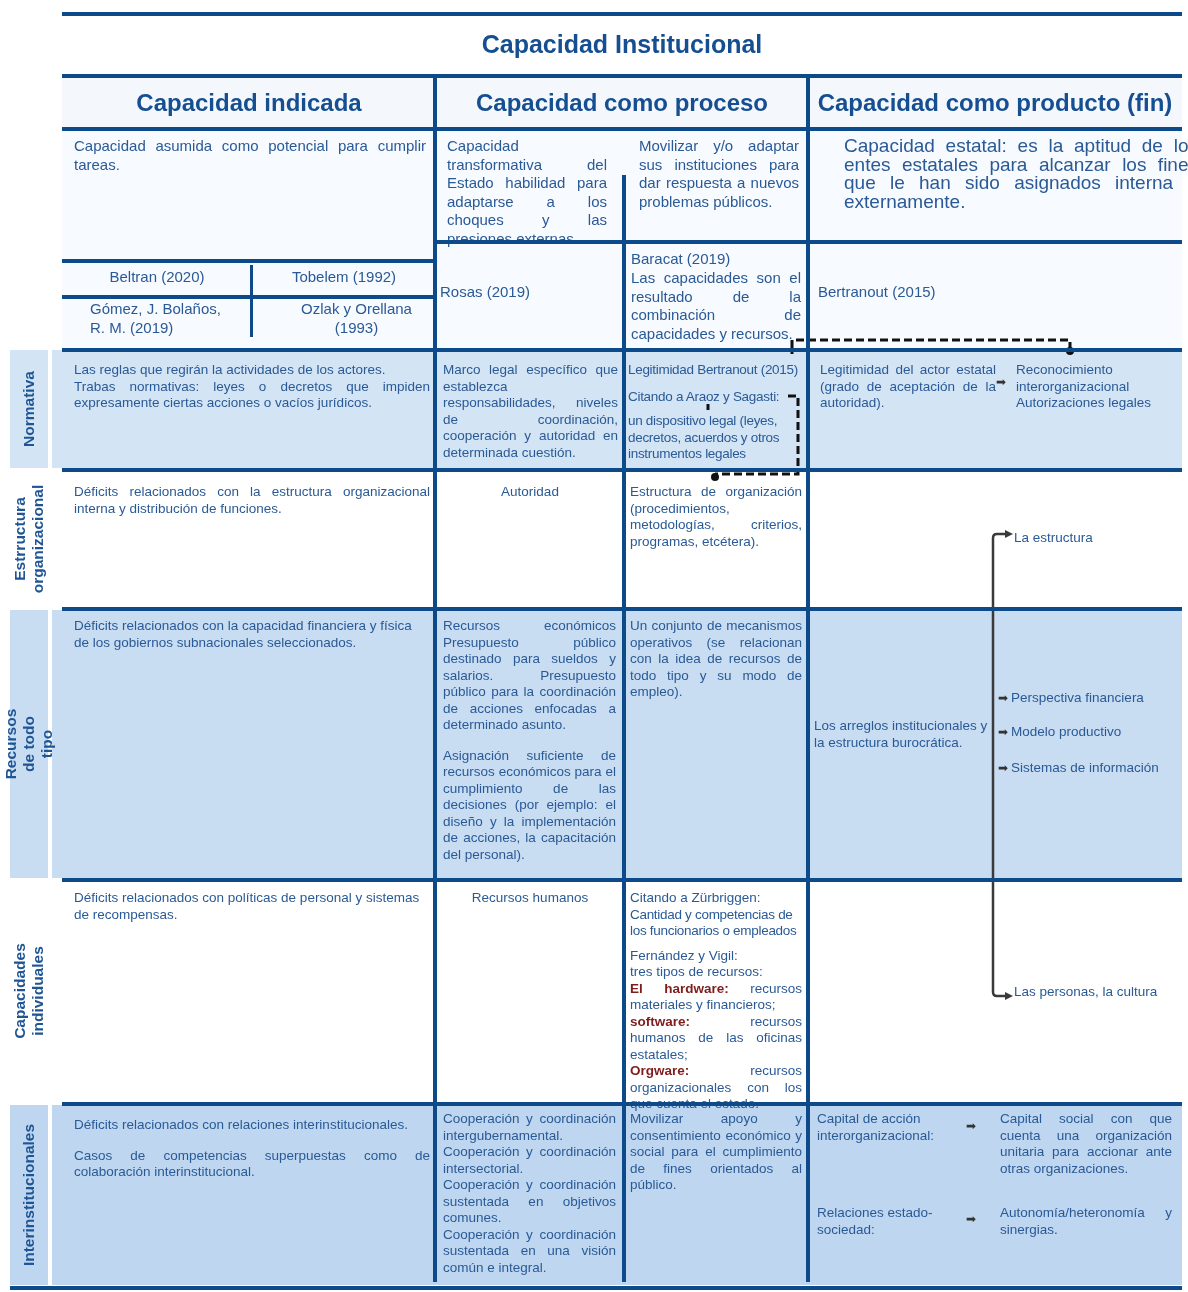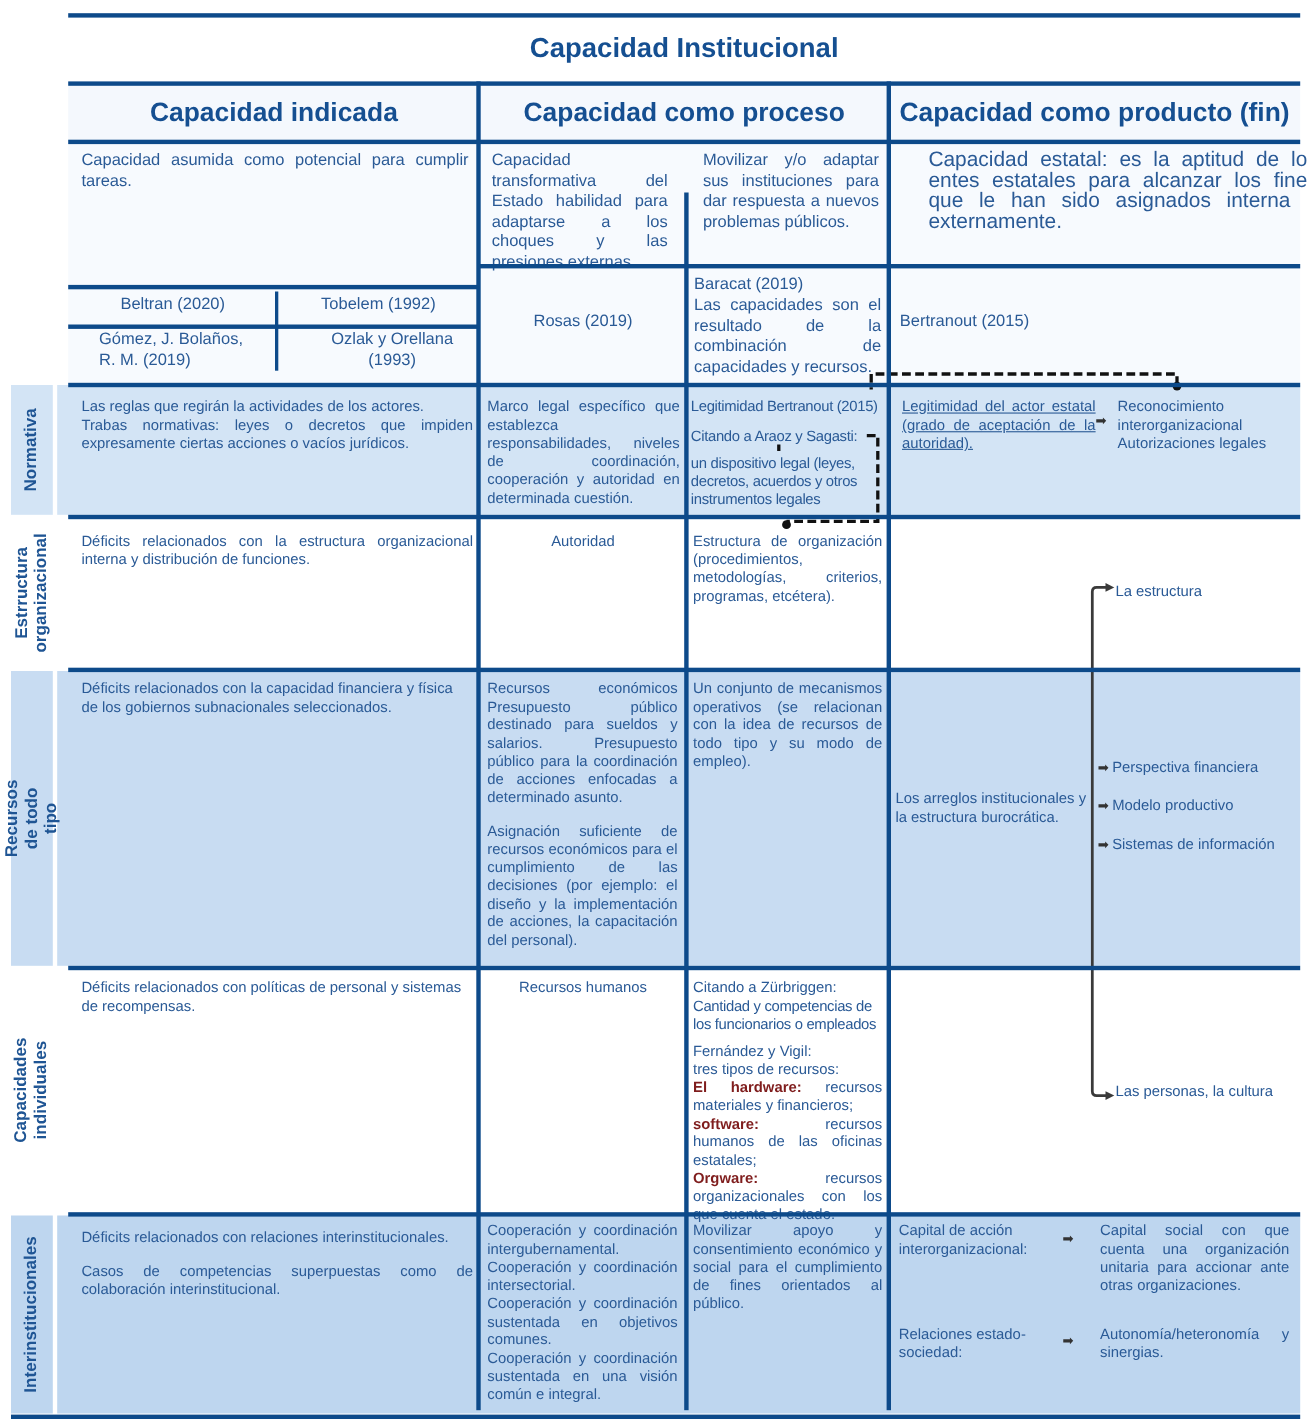--- a/index.html
+++ b/index.html
@@ -41,21 +41,21 @@
 
 <div class="cell just" style="left:74px;top:137px;width:352px;font-size:15px;">Capacidad asumida como potencial para cumplir tareas.</div>
 <div class="cell just" style="left:447px;top:137px;width:160px;font-size:15px;">Capacidad transformativa del Estado habilidad para adaptarse a los choques y las presiones externas.</div>
 <div class="cell just" style="left:639px;top:137px;width:160px;font-size:15px;">Movilizar y/o adaptar sus instituciones para dar respuesta a nuevos problemas públicos.</div>
 <div class="cell just" style="left:844px;top:137px;width:354px;font-size:19px;">Capacidad estatal: es la aptitud de los entes estatales para alcanzar los fines que le han sido asignados interna o externamente.</div>
 
 <div class="cell" style="left:64px;top:268px;width:186px;text-align:center;font-size:15px;">Beltran (2020)</div>
 <div class="cell" style="left:254px;top:268px;width:180px;text-align:center;font-size:15px;">Tobelem (1992)</div>
 <div class="cell" style="left:90px;top:300px;width:136px;text-align:left;font-size:15px;">Gómez, J. Bolaños, R. M. (2019)</div>
 <div class="cell" style="left:254px;top:300px;width:180px;text-align:center;font-size:15px;padding-left:25px;">Ozlak y Orellana (1993)</div>
-<div class="cell" style="left:440px;top:283px;width:180px;text-align:center;font-size:15px;">Rosas (2019)</div>
+<div class="cell" style="left:440px;top:283px;width:180px;font-size:15px;">Rosas (2019)</div>
 <div class="cell" style="left:631px;top:250px;width:170px;font-size:15px;">Baracat (2019)</div>
 <div class="cell just" style="left:631px;top:269px;width:170px;font-size:15px;">Las capacidades son el resultado de la combinación de capacidades y recursos.</div>
 <div class="cell" style="left:818px;top:283px;width:200px;font-size:15px;">Bertranout (2015)</div>
 
 <div class="abs bg-blue" style="left:10px;top:350px;width:38px;height:118px;"></div>
 <div class="abs bg-blue" style="left:52px;top:350px;width:1130px;height:118px;"></div>
 
 <div class="abs bg-blue2" style="left:10px;top:610px;width:38px;height:268px;"></div>
 <div class="abs bg-blue2" style="left:52px;top:610px;width:1130px;height:268px;"></div>
 
@@ -81,21 +81,21 @@
 <div class="cell sm" style="left:74px;top:362px;width:356px;">
   <div>Las reglas que regirán la actividades de los actores.</div>
   <div class="just">Trabas normativas: leyes o decretos que impiden expresamente ciertas acciones o vacíos jurídicos.</div>
 </div>
 <div class="cell sm just" style="left:443px;top:362px;width:175px;">Marco legal específico que establezca responsabilidades, niveles de coordinación, cooperación y autoridad en determinada cuestión.</div>
 <div class="cell sm" style="left:628px;top:362px;width:176px;letter-spacing:-0.3px;">
   <div style="margin-bottom:10px;">Legitimidad Bertranout (2015)</div>
   <div style="margin-bottom:8px;">Citando a Araoz y Sagasti:</div>
   <div>un dispositivo legal (leyes, decretos, acuerdos y otros instrumentos legales</div>
 </div>
-<div class="cell sm just" style="left:820px;top:362px;width:176px;text-decoration:underline;">Legitimidad del actor estatal (grado de aceptación de la autoridad).</div>
+<div class="cell sm just" style="left:820px;top:362px;width:176px;">Legitimidad del actor estatal (grado de aceptación de la autoridad).</div>
 <span class="arrow-item" style="left:996px;top:374px;"><span class="arrow-icon">➡</span></span>
 <div class="cell sm" style="left:1016px;top:362px;width:160px;">
   <div>Reconocimiento</div>
   <div>interorganizacional</div>
   <div>Autorizaciones legales</div>
 </div>
 
 <div class="cell sm" style="left:74px;top:484px;width:356px;">
   <div class="p just">Déficits relacionados con la estructura organizacional interna y distribución de funciones.</div>
 </div>

